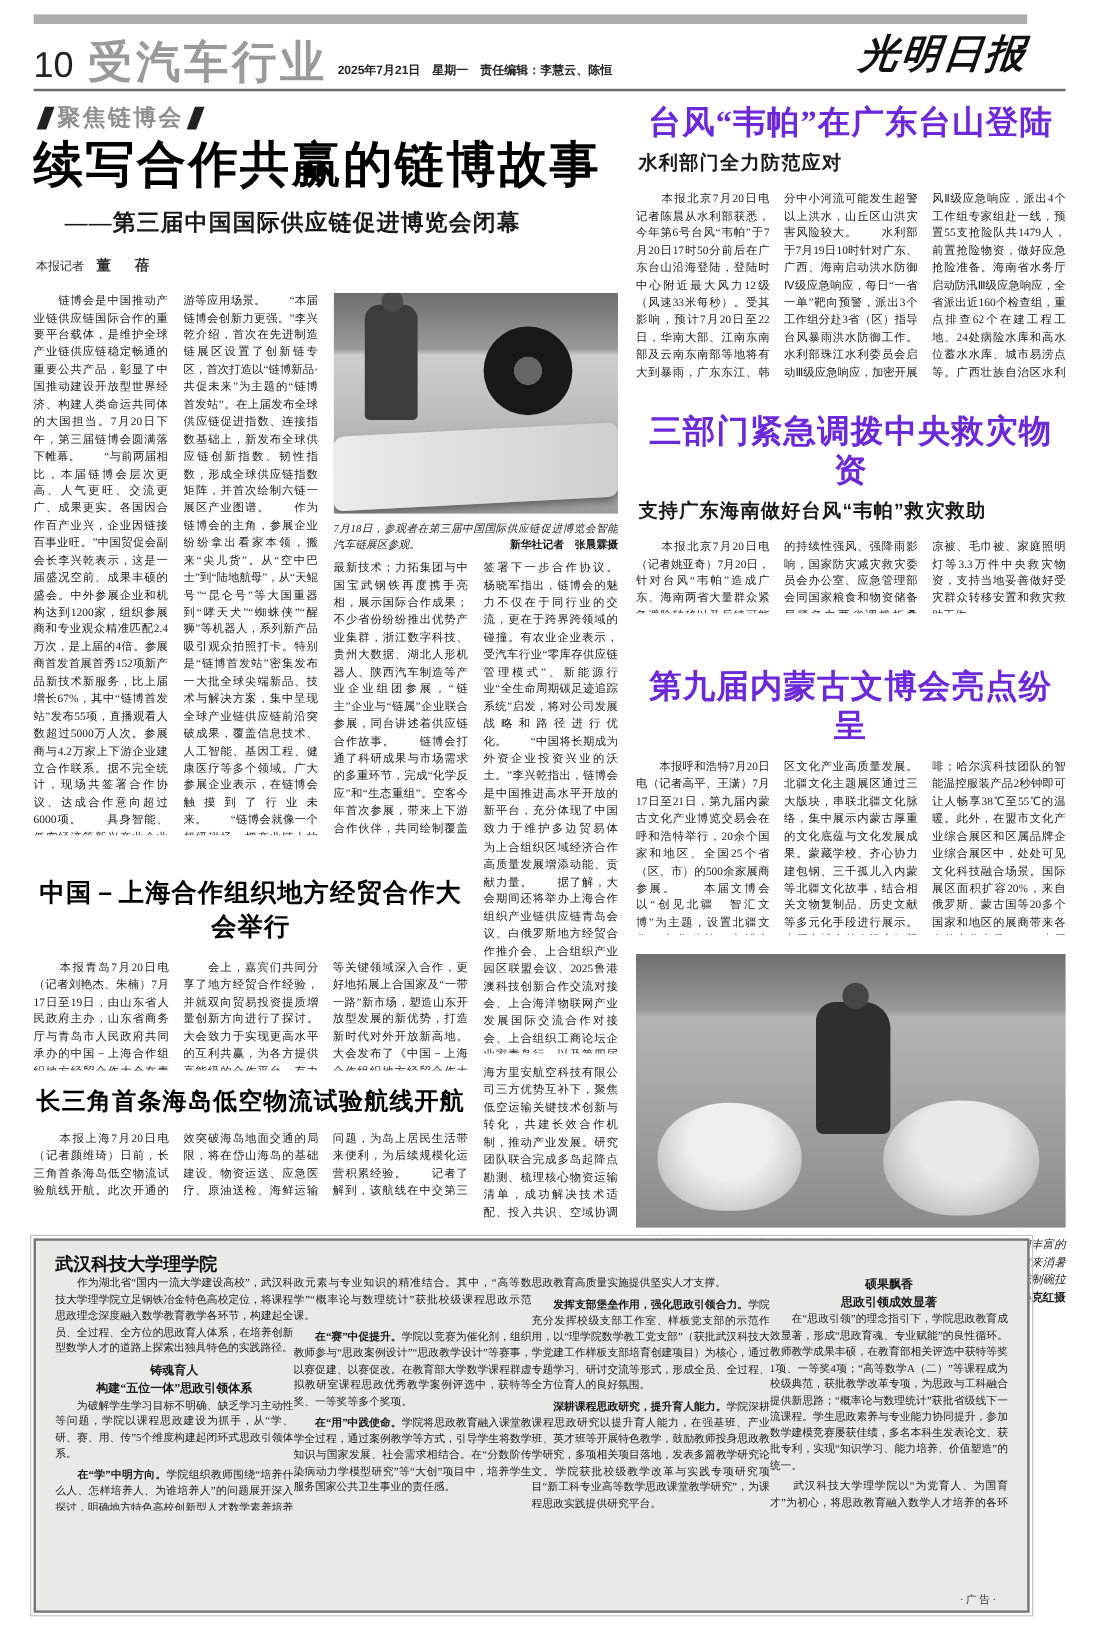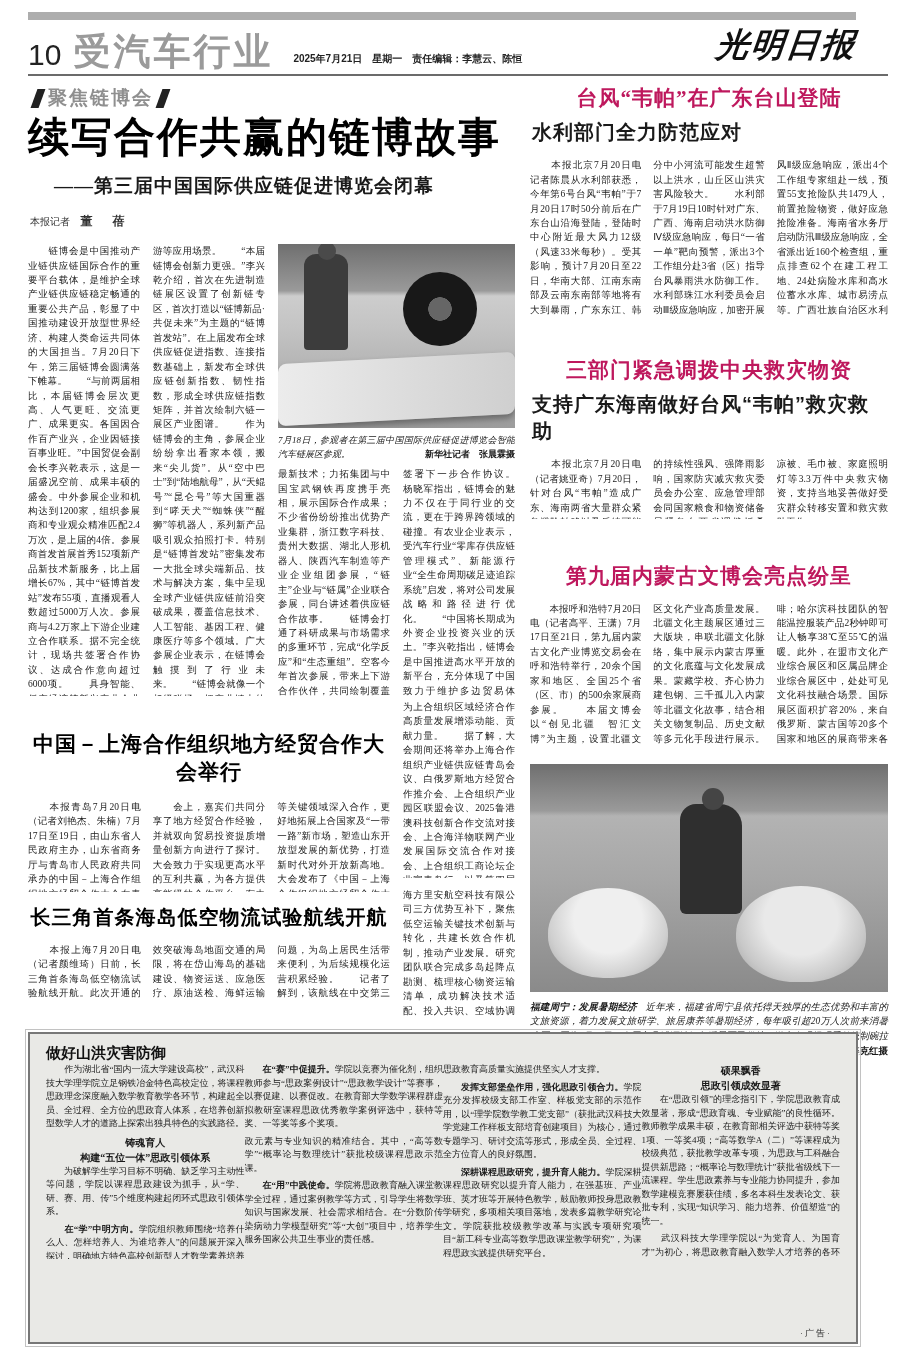--- a/index.html
+++ b/index.html
@@ -5,21 +5,21 @@
   html,body{margin:0;padding:0;background:#f2f2f0;}
   .page{position:relative;width:912px;height:1360px;background:#ffffff;overflow:hidden;
         font-family:"Liberation Serif",serif;color:#1a1a1a;}
   
   .topbar{position:absolute;left:28px;top:12px;width:828px;height:8px;background:#adadad;}
   .masthead{position:absolute;left:28px;top:26px;width:828px;height:44px;display:flex;align-items:flex-end;}
   .pagenum{font-family:"Liberation Sans",sans-serif;font-size:30px;font-weight:500;color:#222;line-height:1;}
   .section{font-family:"Liberation Sans",sans-serif;font-size:37px;font-weight:800;color:#9a9a9a;
            letter-spacing:3px;line-height:1;margin-left:12px;}
   .dateline{font-family:"Liberation Sans",sans-serif;font-size:10px;font-weight:700;color:#222;
-            margin-left:20px;padding-bottom:4px;}
+            margin-left:8px;padding-bottom:4px;}
   .paperlogo{margin-left:auto;font-family:"Liberation Serif",serif;font-style:italic;font-weight:700;
              font-size:33px;color:#111;transform:skewX(-6deg);padding-bottom:2px;letter-spacing:2px;}
   .headrule{position:absolute;left:28px;top:74px;width:860px;height:2px;background:#6b6b6b;}
   
   .txt{font-size:9.5px;line-height:1.52;text-align:justify;overflow:hidden;}
   .cols3{display:grid;grid-template-columns:repeat(3,1fr);gap:12px;overflow:hidden;}
   .cols2{display:grid;grid-template-columns:repeat(2,1fr);gap:13px;overflow:hidden;}
   h1,h2,h3,h4{margin:0;}
   
   .lead{position:absolute;left:28px;top:86px;width:487px;height:612px;}
@@ -38,24 +38,24 @@
   .shape-head{position:absolute;left:40px;top:-2px;width:18px;height:18px;background:#4a4a4a;border-radius:50%;}
   .shape-tire{position:absolute;right:38px;top:28px;width:74px;height:74px;border-radius:50%;
               background:radial-gradient(circle at 50% 50%, #666 0 22%, #181818 23% 100%);}
   .shape-chassis{position:absolute;left:0;bottom:8px;width:100%;height:62px;background:linear-gradient(90deg,#ececec,#cfcfcf);
               border-radius:8px;transform:skewY(-3deg);box-shadow:0 4px 6px rgba(0,0,0,.35);}
   .caption{font-size:9px;line-height:1.5;font-style:italic;margin:6px 0 6px;text-align:justify;}
   .caption .credit{float:right;font-style:normal;font-weight:700;}
   .lead-right .cols2{flex:1;}
   
   .rightcol{position:absolute;left:530px;top:86px;width:358px;height:930px;}
-  .rightcol h3{font-size:21px;font-weight:900;text-align:center;letter-spacing:1px;line-height:1.2;color:#be185d;}
-  .rightcol .deck{font-family:"Liberation Sans",sans-serif;font-size:20px;font-weight:700;margin:8px 0 0 2px;letter-spacing:1px;}
+  .rightcol h3{font-size:27px;font-weight:900;text-align:center;letter-spacing:1px;line-height:1.2;color:#6d28d9;}
+  .rightcol .deck{font-family:"Liberation Sans",sans-serif;font-size:16px;font-weight:700;margin:8px 0 0 2px;letter-spacing:1px;}
   .typhoon .cols3{height:158px;margin-top:12px;}
-  .relief{margin-top:42px;}
+  .relief{margin-top:26px;}
   .relief .cols3{height:62px;margin-top:12px;}
   .expo{margin-top:45px;}
   .expo .cols3{height:146px;margin-top:12px;}
   .pottery-photo{width:100%;height:228px;margin-top:16px;background:linear-gradient(180deg,#bdbdbd 0%,#a7a7a7 50%,#8a8a8a 100%);}
   .shape-vat1{position:absolute;left:18px;bottom:14px;width:120px;height:90px;border-radius:50% 50% 46% 46%;
               background:radial-gradient(ellipse at 50% 35%, #efefef 0 40%, #cfcfcf 70%, #9d9d9d 100%);}
   .shape-vat2{position:absolute;right:22px;bottom:10px;width:130px;height:96px;border-radius:50% 50% 46% 46%;
               background:radial-gradient(ellipse at 50% 35%, #e9e9e9 0 40%, #c8c8c8 70%, #979797 100%);}
   .shape-potter{position:absolute;left:150px;top:40px;width:62px;height:110px;background:#2f2f2f;border-radius:16px 22px 6px 6px;}
   .shape-potter-head{position:absolute;left:172px;top:24px;width:22px;height:22px;background:#454545;border-radius:50%;}
@@ -204,37 +204,37 @@
       <div class="cols3">
         <div class="txt">　　本报上海7月20日电（记者颜维琦）日前，长三角首条海岛低空物流试验航线开航。此次开通的沪舟低空物流商业性试验航线联通上海以及浙江舟山、宁波地区，能够有</div>
         <div class="txt">效突破海岛地面交通的局限，将在岱山海岛的基础建设、物资运送、应急医疗、原油送检、海鲜运输等方面展开探索，有望解决多年来因天气、风力等因素导致的通航及货运受阻</div>
         <div class="txt">问题，为岛上居民生活带来便利，为后续规模化运营积累经验。　　记者了解到，该航线在中交第三航务工程局有限公司、上海交通大学低空经济产业技术研究院、上</div>
       </div>
     </div>
     <div class="txt cont">海方里安航空科技有限公司三方优势互补下，聚焦低空运输关键技术创新与转化，共建长效合作机制，推动产业发展。研究团队联合完成多岛起降点勘测、梳理核心物资运输清单，成功解决技术适配、投入共识、空域协调等难题，推动建成了海岛标准化无人机机场，可实现岱山岛到衢山岛40分钟物资运输。</div>
   </section>
 
   <section class="adbox">
-    <div class="adkicker">做好山洪灾害防御</div>
+    <div class="adkicker">武汉科技大学理学院</div>
     <div class="adcols">
 
       <div class="txt">
         <p><span>　　作为湖北省“国内一流大学建设高校”，武汉科技大学理学院立足钢铁冶金特色高校定位，将课程思政理念深度融入数学教育教学各环节，构建起全员、全过程、全方位的思政育人体系，在培养创新型数学人才的道路上探索出独具特色的实践路径。</span></p>
         <div class="adsub">
           <span>铸魂育人</span><br>
           <span>构建“五位一体”思政引领体系</span>
         </div>
         <p><span>　　为破解学生学习目标不明确、缺乏学习主动性等问题，学院以课程思政建设为抓手，从“学、研、赛、用、传”5个维度构建起闭环式思政引领体系。</span></p>
         <p><b class="leadin">　　在“学”中明方向。</b><span>学院组织教师围绕“培养什么人、怎样培养人、为谁培养人”的问题展开深入探讨，明确地方特色高校创新型人才数学素养培养目标：既要让学生掌握扎实的数学理论，也要培养其科学认知意识、辩证唯物主义思想观和科技报国使命感，为思政融入课堂奠定基础。</span></p>
 
       </div>
 
       <div class="txt">
+        <p><span>政元素与专业知识的精准结合。其中，“高等数学”“概率论与数理统计”获批校级课程思政示范课。</span></p>
         <p><b class="leadin">　　在“赛”中促提升。</b><span>学院以竞赛为催化剂，组织教师参与“思政案例设计”“思政教学设计”等赛事，以赛促建、以赛促改。在教育部大学数学课程群虚拟教研室课程思政优秀教学案例评选中，获特等奖、一等奖等多个奖项。</span></p>
-        <p><span>政元素与专业知识的精准结合。其中，“高等数学”“概率论与数理统计”获批校级课程思政示范课。</span></p>
         <p><b class="leadin">　　在“用”中践使命。</b><span>学院将思政教育融入课堂教学全过程，通过案例教学等方式，引导学生将数学知识与国家发展、社会需求相结合。在“分数阶传染病动力学模型研究”等“大创”项目中，培养学生服务国家公共卫生事业的责任感。</span></p>
 
       </div>
 
       <div class="txt">
         <p><span>思政教育高质量实施提供坚实人才支撑。</span></p>
         <p><b class="leadin">　　发挥支部堡垒作用，强化思政引领合力。</b><span>学院充分发挥校级支部工作室、样板党支部的示范作用，以“理学院数学教工党支部”（获批武汉科技大学党建工作样板支部培育创建项目）为核心，通过专题学习、研讨交流等形式，形成全员、全过程、全方位育人的良好氛围。</span></p>
         <p><b class="leadin">　　深耕课程思政研究，提升育人能力。</b><span>学院深耕课程思政研究以提升育人能力，在强基班、产业班、英才班等开展特色教学，鼓励教师投身思政教学研究，多项相关项目落地，发表多篇教学研究论文。学院获批校级教学改革与实践专项研究项目“新工科专业高等数学思政课堂教学研究”，为课程思政实践提供研究平台。</span></p>
 
       </div>

